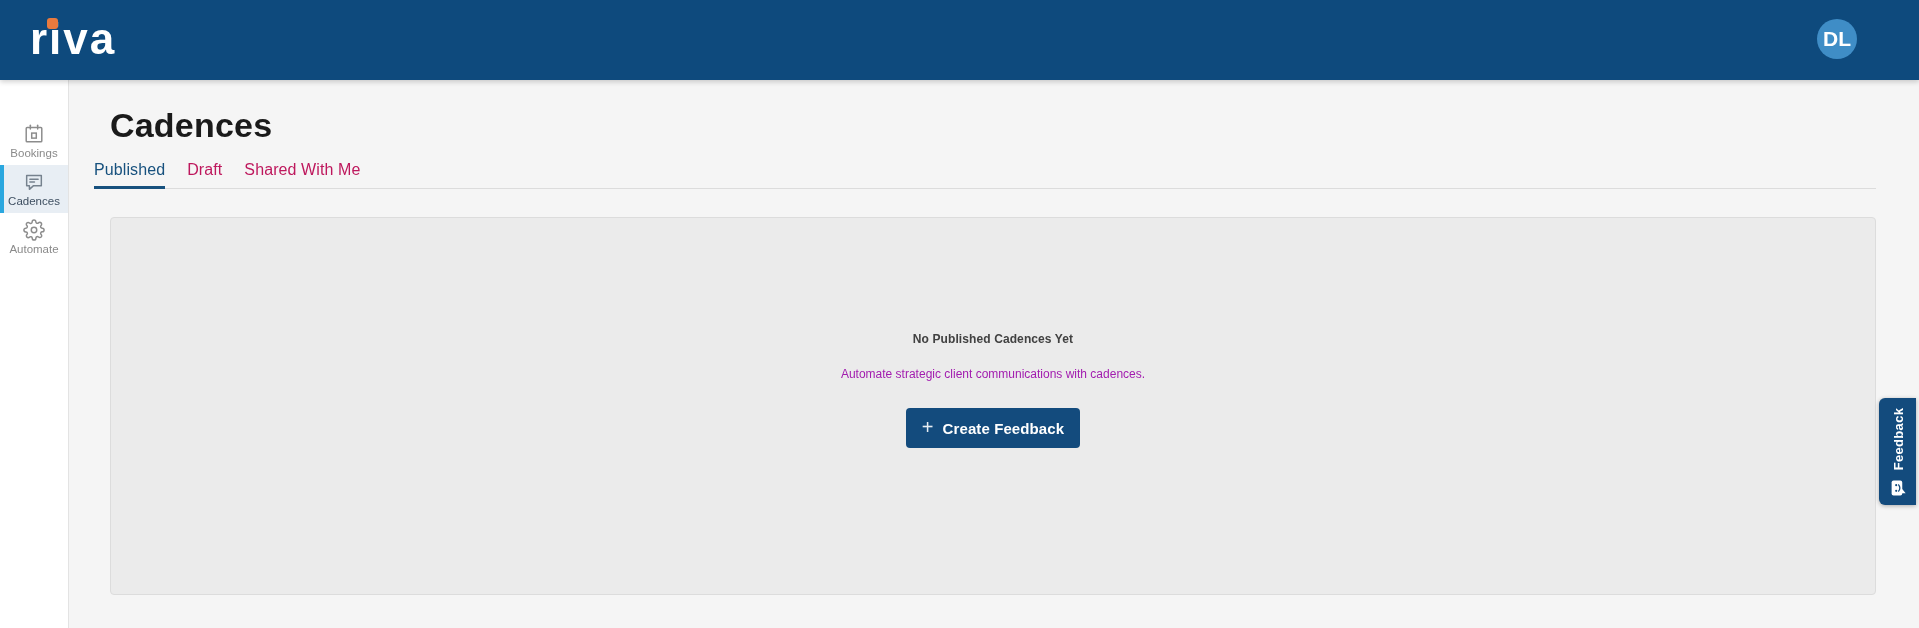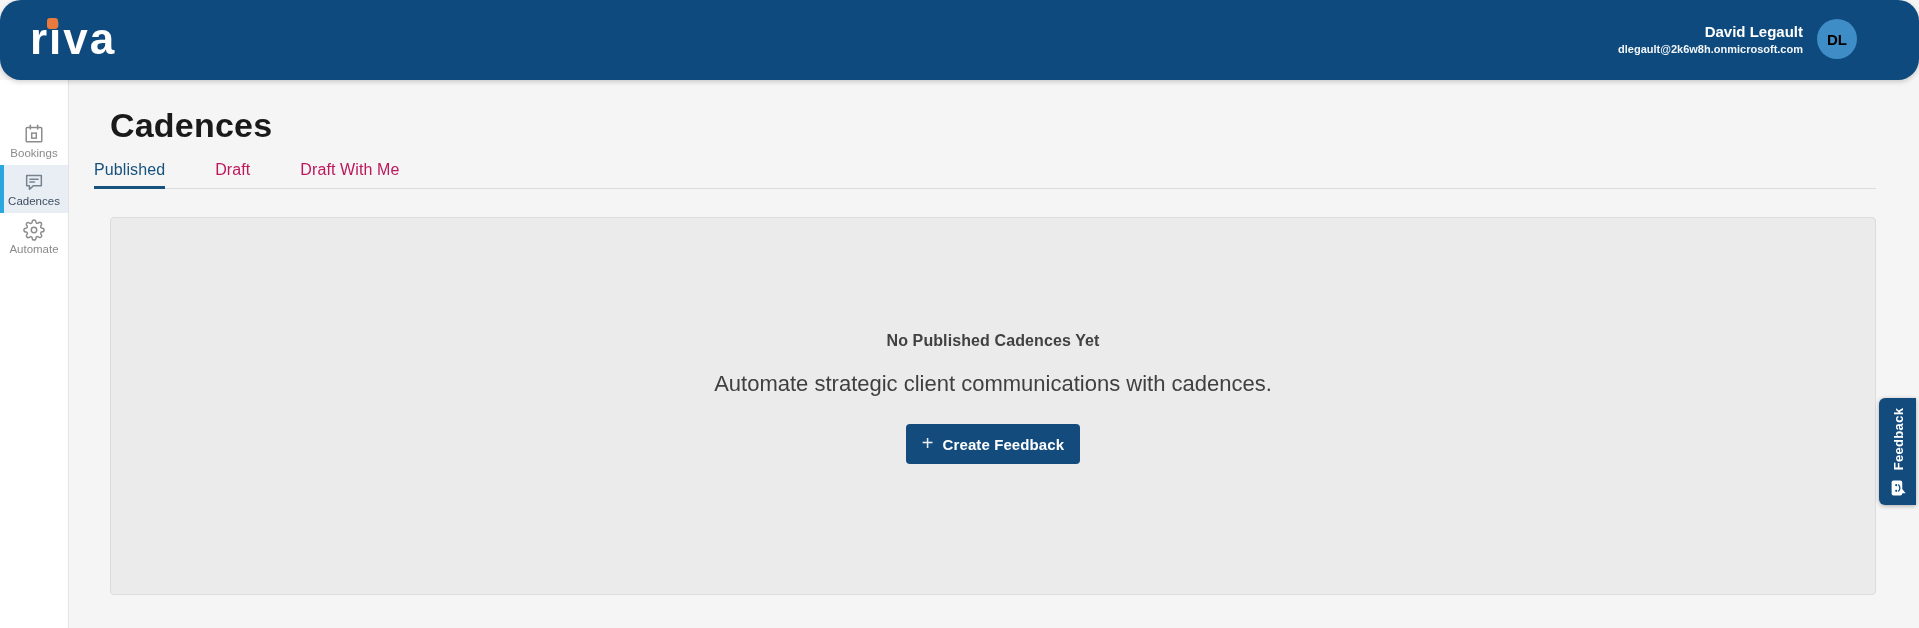--- a/index.html
+++ b/index.html
@@ -24,38 +24,37 @@
     -webkit-font-smoothing:antialiased;
   }
 
   
   .app-header{
     position:relative;z-index:5;
     height:80px;background:var(--header-bg);
     display:flex;align-items:center;justify-content:space-between;
     padding:0 62px 10px 30px;
     box-shadow:0 2px 5px rgba(0,0,0,.18);
-    border-radius:21px;
   }
   .logo{position:relative;margin-top:8px;cursor:pointer;}
   .logo-word{
     display:inline-block;color:#fff;font-size:44px;font-weight:700;
     letter-spacing:2px;line-height:1;
   }
   .logo-dot{
     position:absolute;left:17px;top:1px;width:11px;height:11px;
     border-radius:3px;background:var(--logo-dot);
   }
   .user{display:flex;align-items:center;gap:14px;margin-top:8px;cursor:pointer;}
   .user-text{text-align:right;color:#fff;}
   .user-name{font-size:15px;font-weight:700;line-height:1.25;}
   .user-email{font-size:11px;font-weight:600;opacity:.95;margin-top:2px;}
   .avatar{
     width:40px;height:40px;border-radius:50%;background:var(--avatar-bg);
-    color:#000000;font-size:15px;font-weight:700;
+    color:#ffffff;font-size:21px;font-weight:700;
     display:flex;align-items:center;justify-content:center;
   }
 
   
   .app-body{display:flex;height:548px;}
 
   
   .sidebar{
     width:69px;background:#fff;border-right:1px solid #e3e3e3;
     padding-top:37px;display:flex;flex-direction:column;flex:none;
@@ -76,40 +75,39 @@
 
   
   .content{flex:1;position:relative;background:var(--page-bg);}
   .page-title{
     margin:26px 43px 0 41px;font-size:34px;font-weight:700;color:#1a1a1a;
     line-height:1.15;letter-spacing:.2px;
   }
   .tabs{
     margin:16px 43px 0 25px;display:flex;align-items:center;
     border-bottom:1px solid var(--panel-border);
-    gap:28px;
   }
   .tab{
     position:relative;font-size:16px;color:#be185d;padding:0 0 9px 0;
     margin-right:22px;cursor:pointer;letter-spacing:.1px;
   }
   .tab.active{color:var(--tab-active);}
   .tab.active::after{
     content:"";position:absolute;left:0;right:0;bottom:-1px;height:3px;
     background:var(--tab-active);
   }
   .empty-panel{
     margin:28px 43px 0 41px;height:378px;
     background:var(--panel-bg);border:1px solid var(--panel-border);
     border-radius:4px;
     display:flex;flex-direction:column;align-items:center;
     padding-top:114px;
   }
-  .empty-title{margin:0;font-size:16px;font-weight:700;color:#414141;letter-spacing:.1px;}
-  .empty-subtitle{margin:21px 0 0;font-size:22px;color:#404040;}
+  .empty-title{margin:0;font-size:12px;font-weight:700;color:#414141;letter-spacing:.1px;}
+  .empty-subtitle{margin:21px 0 0;font-size:12px;color:#a21caf;}
   .primary-btn{
     margin-top:27px;height:40px;padding:0 16px;border:none;border-radius:4px;
     background:var(--button-bg);color:#fff;font-size:15px;font-weight:600;
     font-family:inherit;display:inline-flex;align-items:center;gap:9px;
     cursor:pointer;letter-spacing:.1px;
   }
   .primary-btn .plus{
     font-size:20px;font-weight:300;color:rgba(255,255,255,.9);
     line-height:1;margin-top:-2px;
   }
@@ -130,24 +128,20 @@
 </style>
 </head>
 <body>
 
 <header class="app-header">
   <div class="logo">
     <span class="logo-word">riva</span>
     <span class="logo-dot"></span>
   </div>
   <div class="user">
-    <div class="user-text">
-      <div class="user-name">David Legault</div>
-      <div class="user-email">dlegault@2k6w8h.onmicrosoft.com</div>
-    </div>
     <div class="avatar">DL</div>
   </div>
 </header>
 
 <div class="app-body">
   <nav class="sidebar">
     <div class="nav-item">
       <span class="nav-icon">
         <svg width="22" height="22" viewBox="0 0 24 24" fill="none" stroke-width="1.6" stroke-linecap="round">
           <rect x="3.5" y="5" width="17" height="15.5" rx="1"></rect>
@@ -178,21 +172,21 @@
       <span class="nav-label">Automate</span>
     </div>
   </nav>
 
   <main class="content">
     <h1 class="page-title">Cadences</h1>
 
     <div class="tabs">
       <div class="tab active">Published</div>
       <div class="tab">Draft</div>
-      <div class="tab">Draft With Me</div>
+      <div class="tab">Shared With Me</div>
     </div>
 
     <section class="empty-panel">
       <h2 class="empty-title">No Published Cadences Yet</h2>
       <p class="empty-subtitle">Automate strategic client communications with cadences.</p>
       <button class="primary-btn">
         <span class="plus">+</span>
         <span>Create Feedback</span>
       </button>
     </section>

